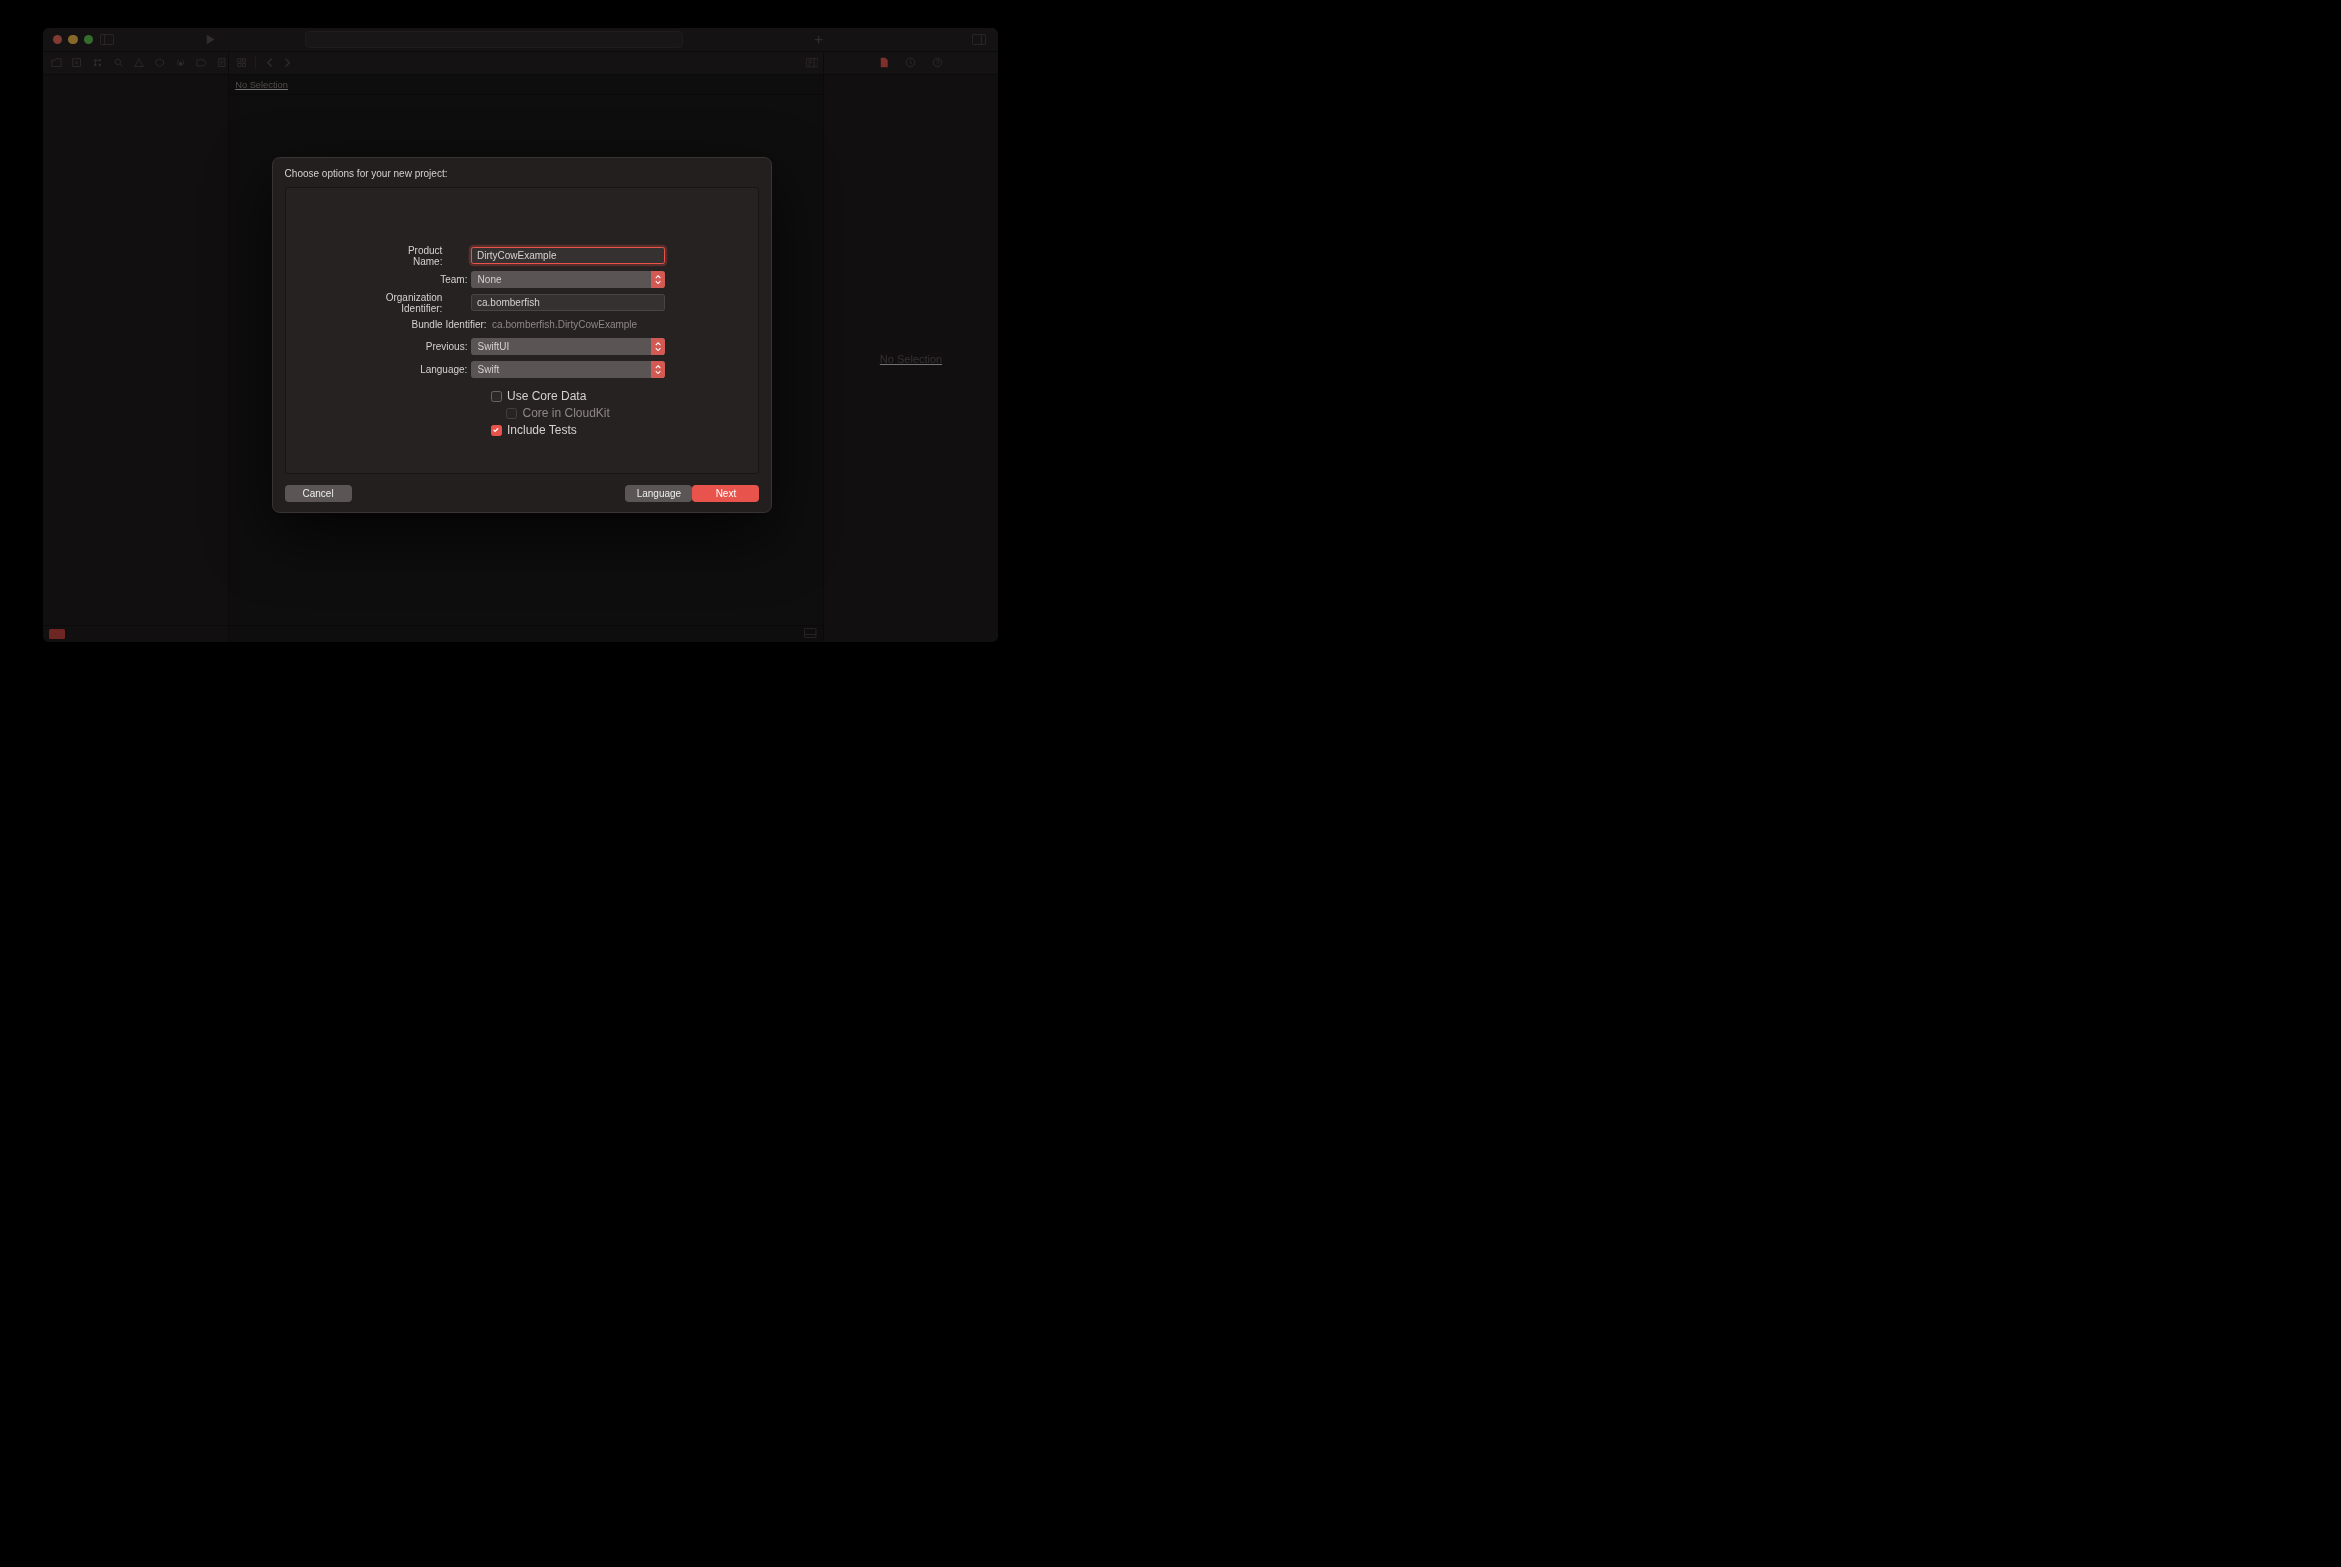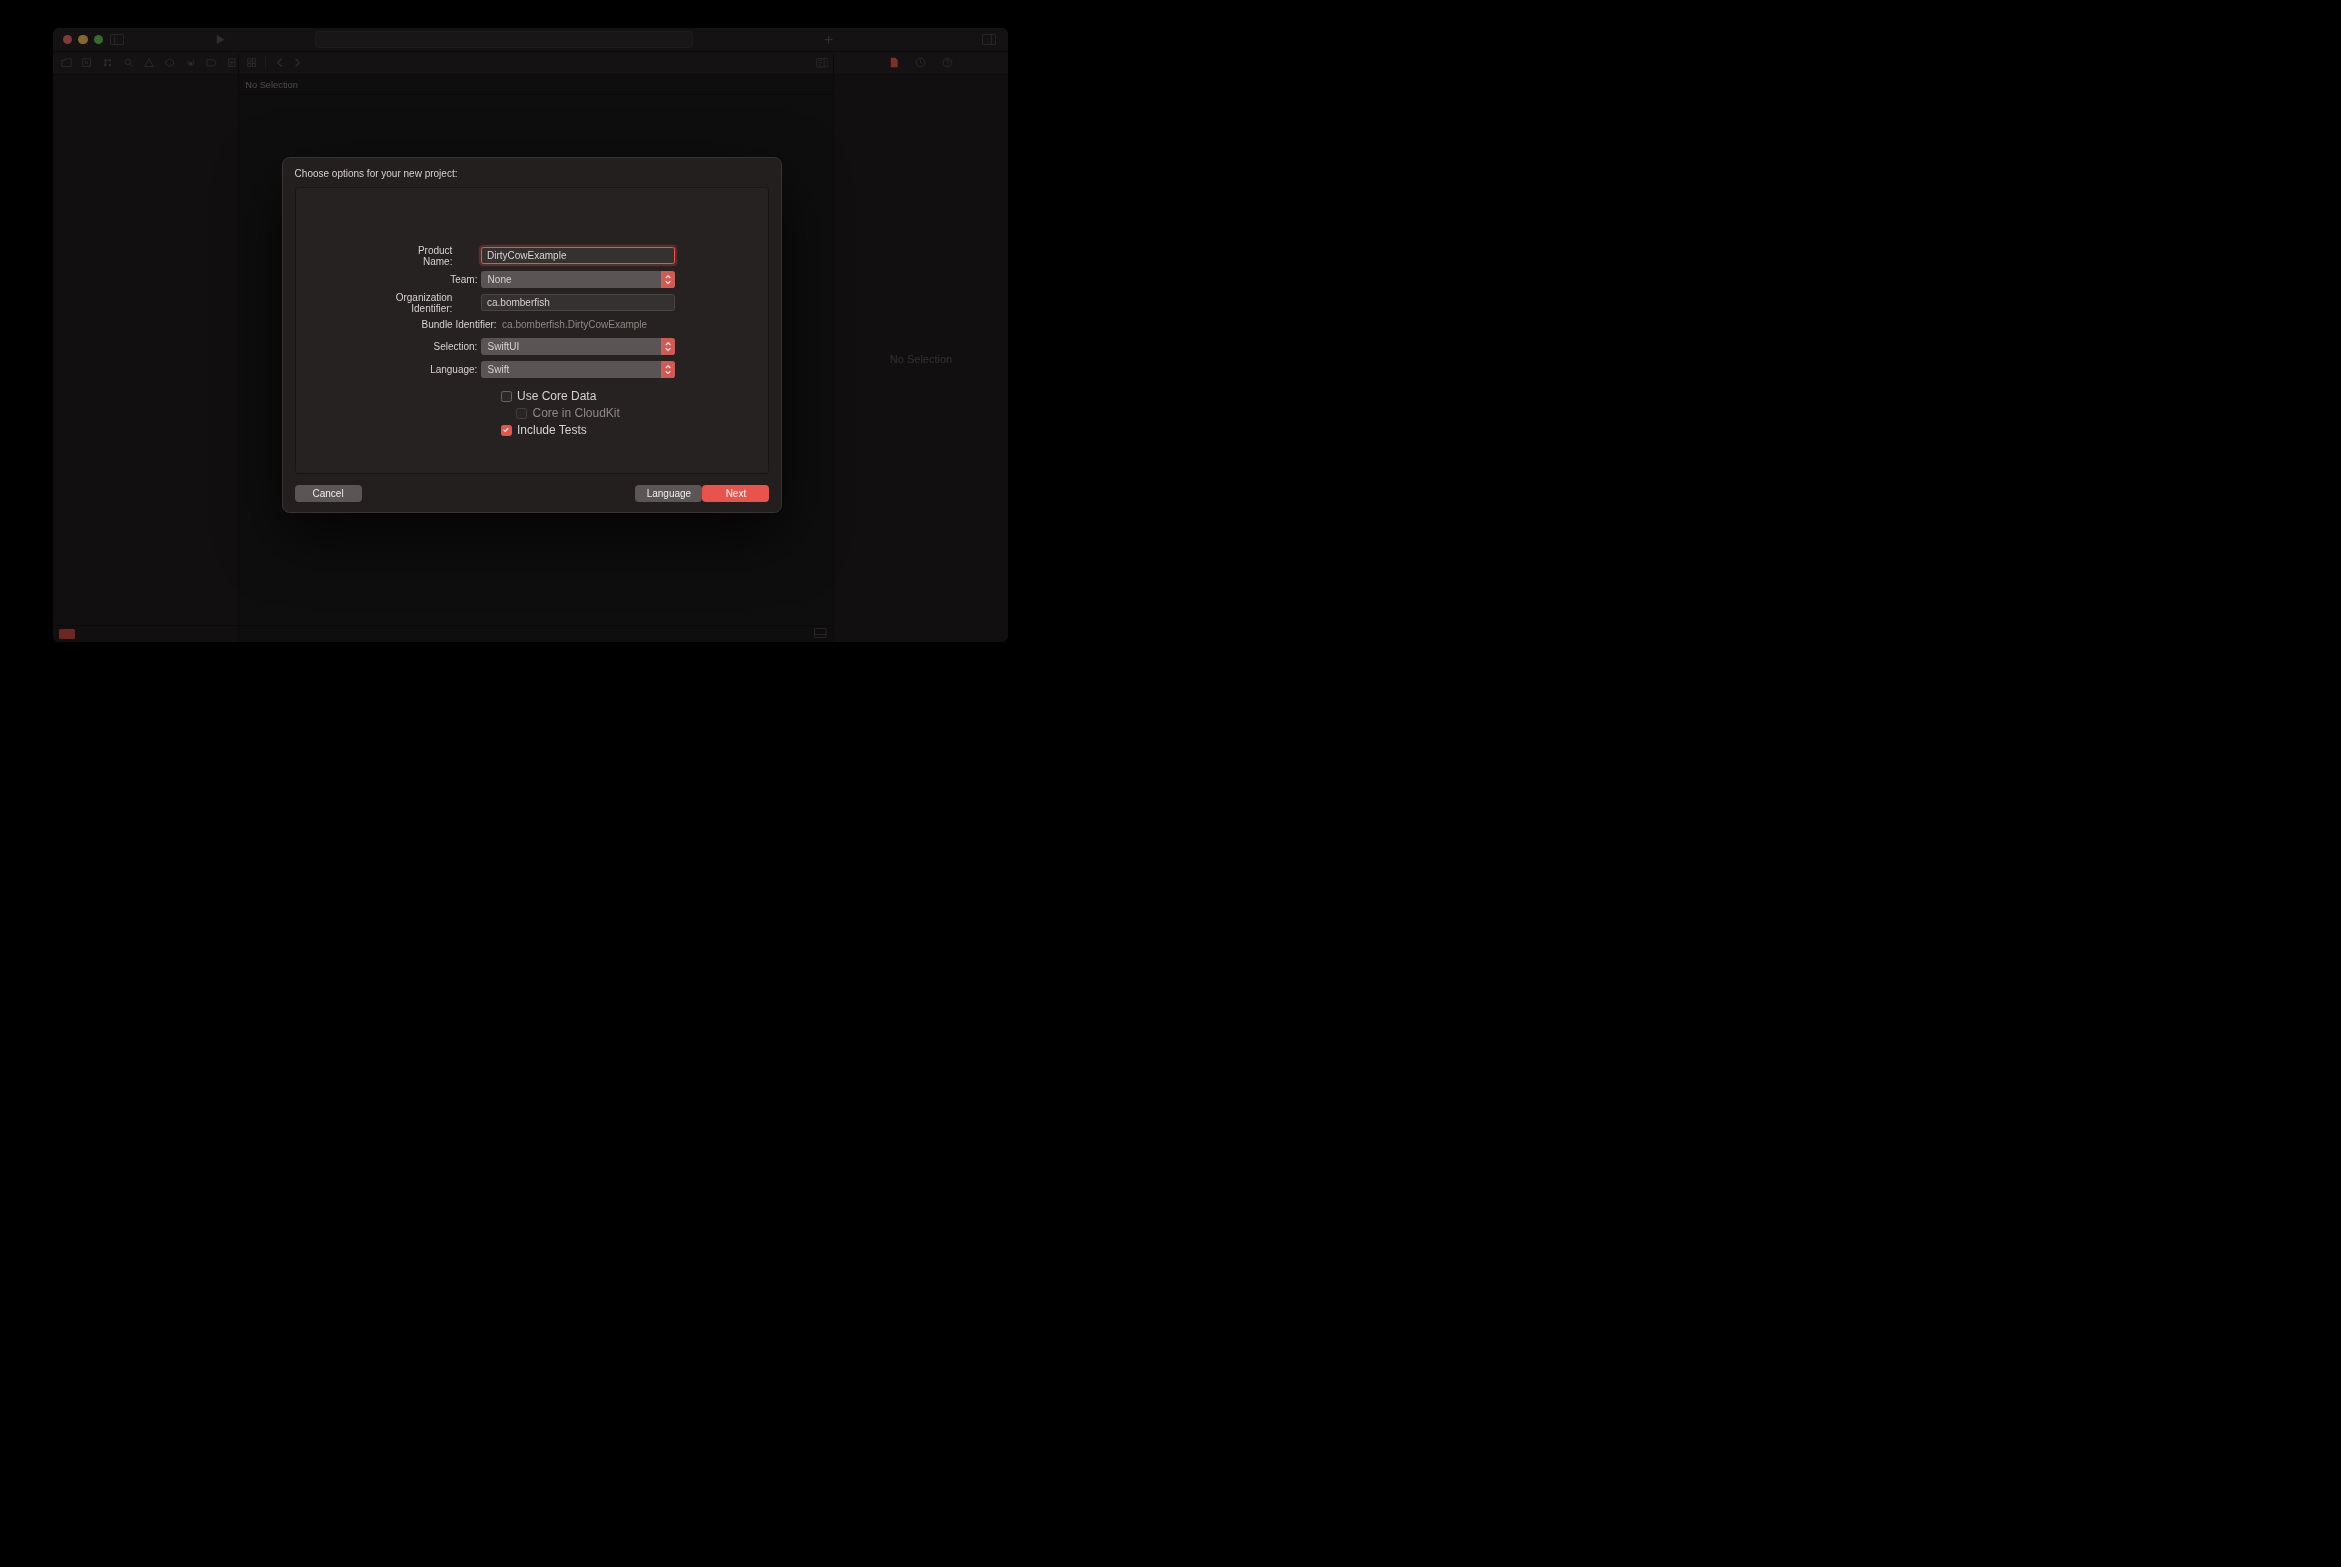--- a/index.html
+++ b/index.html
@@ -22,25 +22,26 @@
     --select-bg:#5a5454;
     --select-caps:#d35a53;
     --chk-border:#6a6362;
   }
   html,body{margin:0;padding:0;background:var(--bg);width:100%;height:100%;font-family:-apple-system,"Helvetica Neue",Arial,sans-serif;font-size:10px;color:var(--text);}
   *{box-sizing:border-box;}
   svg{display:block}
 
   
   .window{
-    position:absolute;left:52px;top:27px;width:957px;height:616px;
+    position:absolute;left:42px;top:27px;width:957px;height:616px;
     background:var(--win-bg);
     border:0.8px solid #000;border-radius:7.7px;
     box-shadow:0 23px 46px rgba(0,0,0,.6);
     overflow:hidden;
+    text-decoration:underline;
   }
   .titlebar{height:24px;background:var(--toolbar-bg);border-bottom:0.8px solid var(--toolbar-br);display:flex;align-items:center;}
   .traffic{display:flex;gap:6.2px;margin-left:10px}
   .dot{width:9.3px;height:9.3px;border-radius:50%}
   .dot.red{background:#ed6a5f}.dot.yel{background:#f4be4f}.dot.grn{background:#61c554}
   .titlebtn{width:18.6px;height:18.6px;display:flex;align-items:center;justify-content:center;color:var(--icon-dim)}
   .tb-gap{width:4.6px}
   .title-center{flex:1;display:flex;justify-content:center}
   .title-pill{height:17px;width:378px;background:#2d2828;border:0.8px solid #3a3434;border-radius:3.9px}
   .plus-box{width:22px;height:17px;display:flex;align-items:center;justify-content:center;color:var(--icon-dim);margin-right:139px;margin-left:39px;}
@@ -323,21 +324,21 @@
         <div class="lab">Organization Identifier:</div>
         <div class="fld"><input class="tf plain" value="ca.bomberfish" style=""></div>
       </div>
 
       <div class="row" style="height:18.6px">
         <div class="lab">Bundle Identifier:</div>
         <div class="fld"><span class="readonly">ca.bomberfish.DirtyCowExample</span></div>
       </div>
 
       <div class="row">
-        <div class="lab">Selection:</div>
+        <div class="lab">Previous:</div>
         <div class="fld">
           <div class="select">
             <span>SwiftUI</span>
             <span class="caps">
               <svg width="6.2" height="9.3" viewBox="0 0 8 12">
                   <path d="M1 4 L4 1 L7 4 M1 8 L4 11 L7 8" fill="none" stroke="#fff" stroke-width="1.3"></path>
                 </svg>
             </span>
           </div>
         </div>

